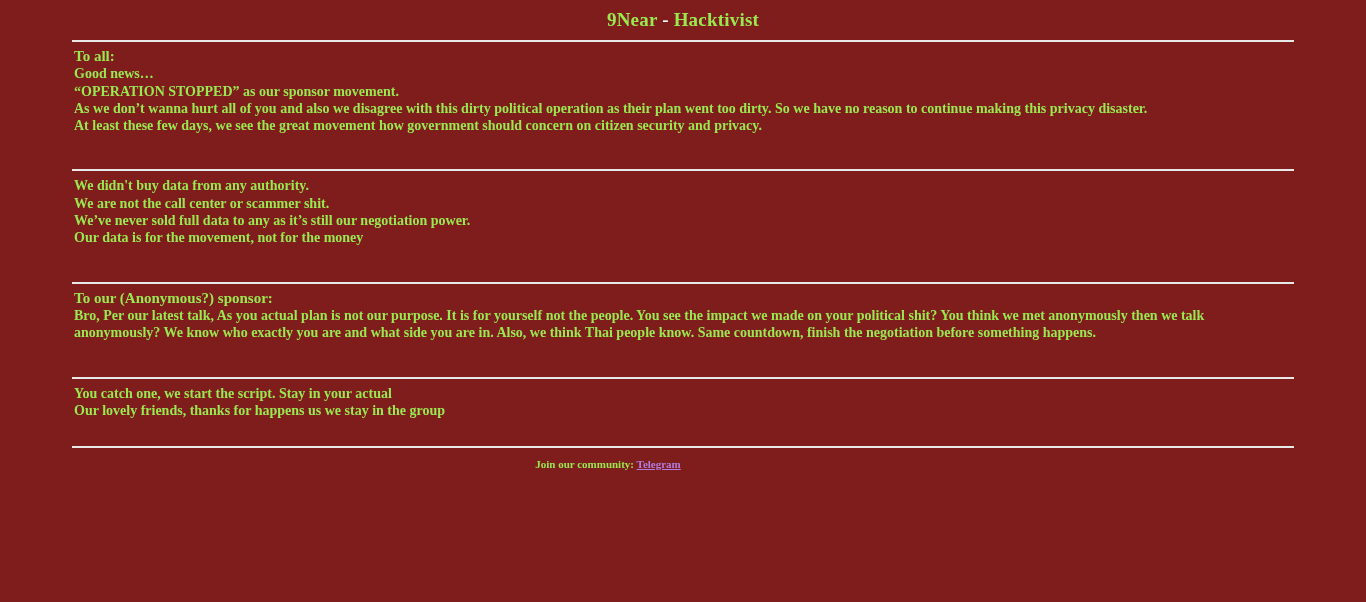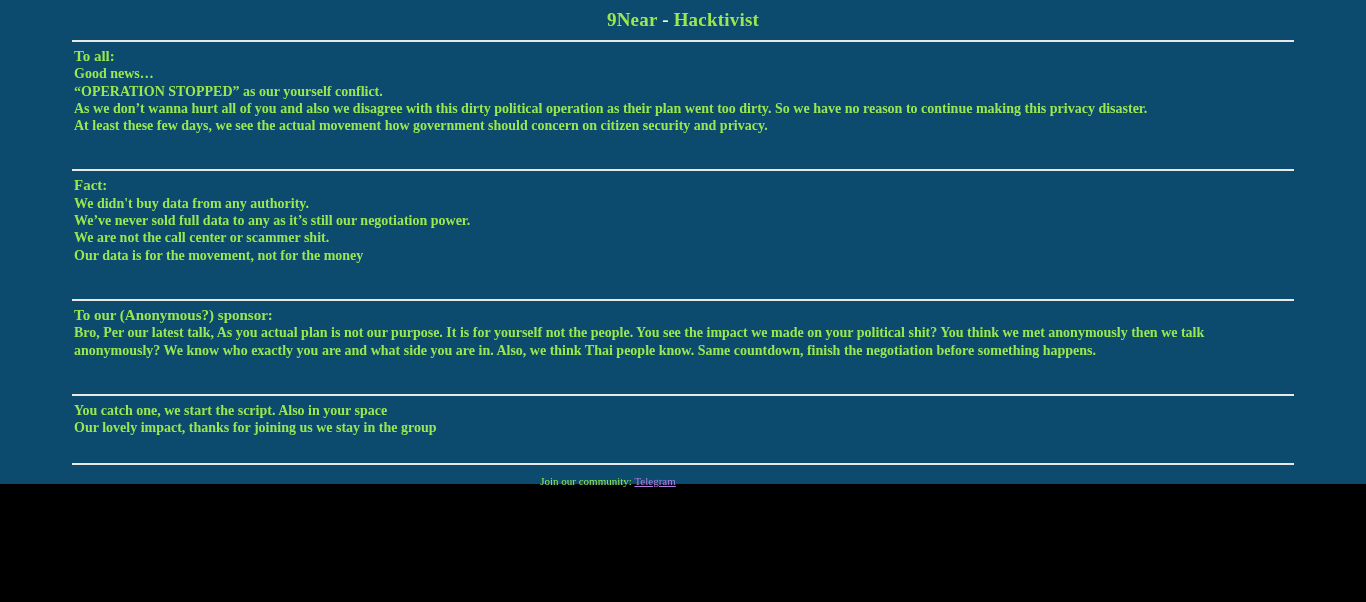--- a/index.html
+++ b/index.html
@@ -10,22 +10,22 @@
     height: 602px;
     overflow: hidden;
   }
   body {
     font-family: "Liberation Serif", "DejaVu Serif", serif;
     color: #9ae84f;
   }
   .page {
     position: relative;
     width: 1366px;
-    height: 484px;
-    background: #0c4a6e;
+    height: 602px;
+    background: #7f1d1d;
   }
   .title {
     text-align: center;
     font-size: 19px;
     font-weight: bold;
     padding-top: 9px;
     letter-spacing: 0.2px;
   }
   .title .t-main { color: #9ae84f; }
   .title .t-sep { color: #ffffff; font-weight: bold; }
@@ -60,21 +60,21 @@
     font-weight: bold;
     line-height: 17.3px;
     color: #9ae84f;
   }
   .spacer-sm { height: 16px; }
   .spacer-xs { height: 8px; }
   .footer {
     text-align: center;
     padding-top: 10px;
     font-size: 11px;
-    font-weight: normal;
+    font-weight: bold;
     color: #9ae84f;
   }
   .footer a {
     color: #b07de0;
     text-decoration: underline;
   }
   .footer-inner {
     display: inline-block;
     margin-left: -150px;
   }
@@ -90,50 +90,49 @@
     <span class="t-sub">Hacktivist</span>
   </div>
 
   <div class="content">
 
     <hr class="rule">
 
     <div class="block">
       <div class="heading">To all:</div>
       <div class="line">Good news…</div>
-      <div class="line">“OPERATION STOPPED” as our yourself conflict.</div>
+      <div class="line">“OPERATION STOPPED” as our sponsor movement.</div>
       <div class="line">As we don’t wanna hurt all of you and also we disagree with this dirty political operation as their plan went too dirty. So we have no reason to continue making this privacy disaster.</div>
-      <div class="line">At least these few days, we see the actual movement how government should concern on citizen security and privacy.</div>
+      <div class="line">At least these few days, we see the great movement how government should concern on citizen security and privacy.</div>
     </div>
 
     <div class="spacer-sm"></div>
     <hr class="rule">
 
     <div class="block">
-      <div class="heading">Fact:</div>
       <div class="line">We didn't buy data from any authority.</div>
+      <div class="line">We are not the call center or scammer shit.</div>
       <div class="line">We’ve never sold full data to any as it’s still our negotiation power.</div>
-      <div class="line">We are not the call center or scammer shit.</div>
       <div class="line">Our data is for the movement, not for the money</div>
     </div>
 
     <div class="spacer-sm"></div>
     <hr class="rule">
 
     <div class="block">
       <div class="heading">To our (Anonymous?) sponsor:</div>
       <div class="line">Bro, Per our latest talk, As you actual plan is not our purpose. It is for yourself not the people. You see the impact we made on your political shit? You think we met anonymously then we talk anonymously? We know who exactly you are and what side you are in. Also, we think Thai people know. Same countdown, finish the negotiation before something happens.</div>
     </div>
 
     <div class="spacer-sm"></div>
     <hr class="rule">
 
     <div class="block">
-      <div class="line">You catch one, we start the script. Also in your space</div>
-      <div class="line">Our lovely impact, thanks for joining us we stay in the group</div>
+      <div class="line">You catch one, we start the script. Stay in your actual</div>
+      <div class="line">Our lovely friends, thanks for happens us we stay in the group</div>
     </div>
 
     <div class="spacer-xs"></div>
     <hr class="rule">
 
     <div class="footer">
       <span class="footer-inner">
         <span>Join our community:</span>
         <a href="#">Telegram</a>
       </span>

